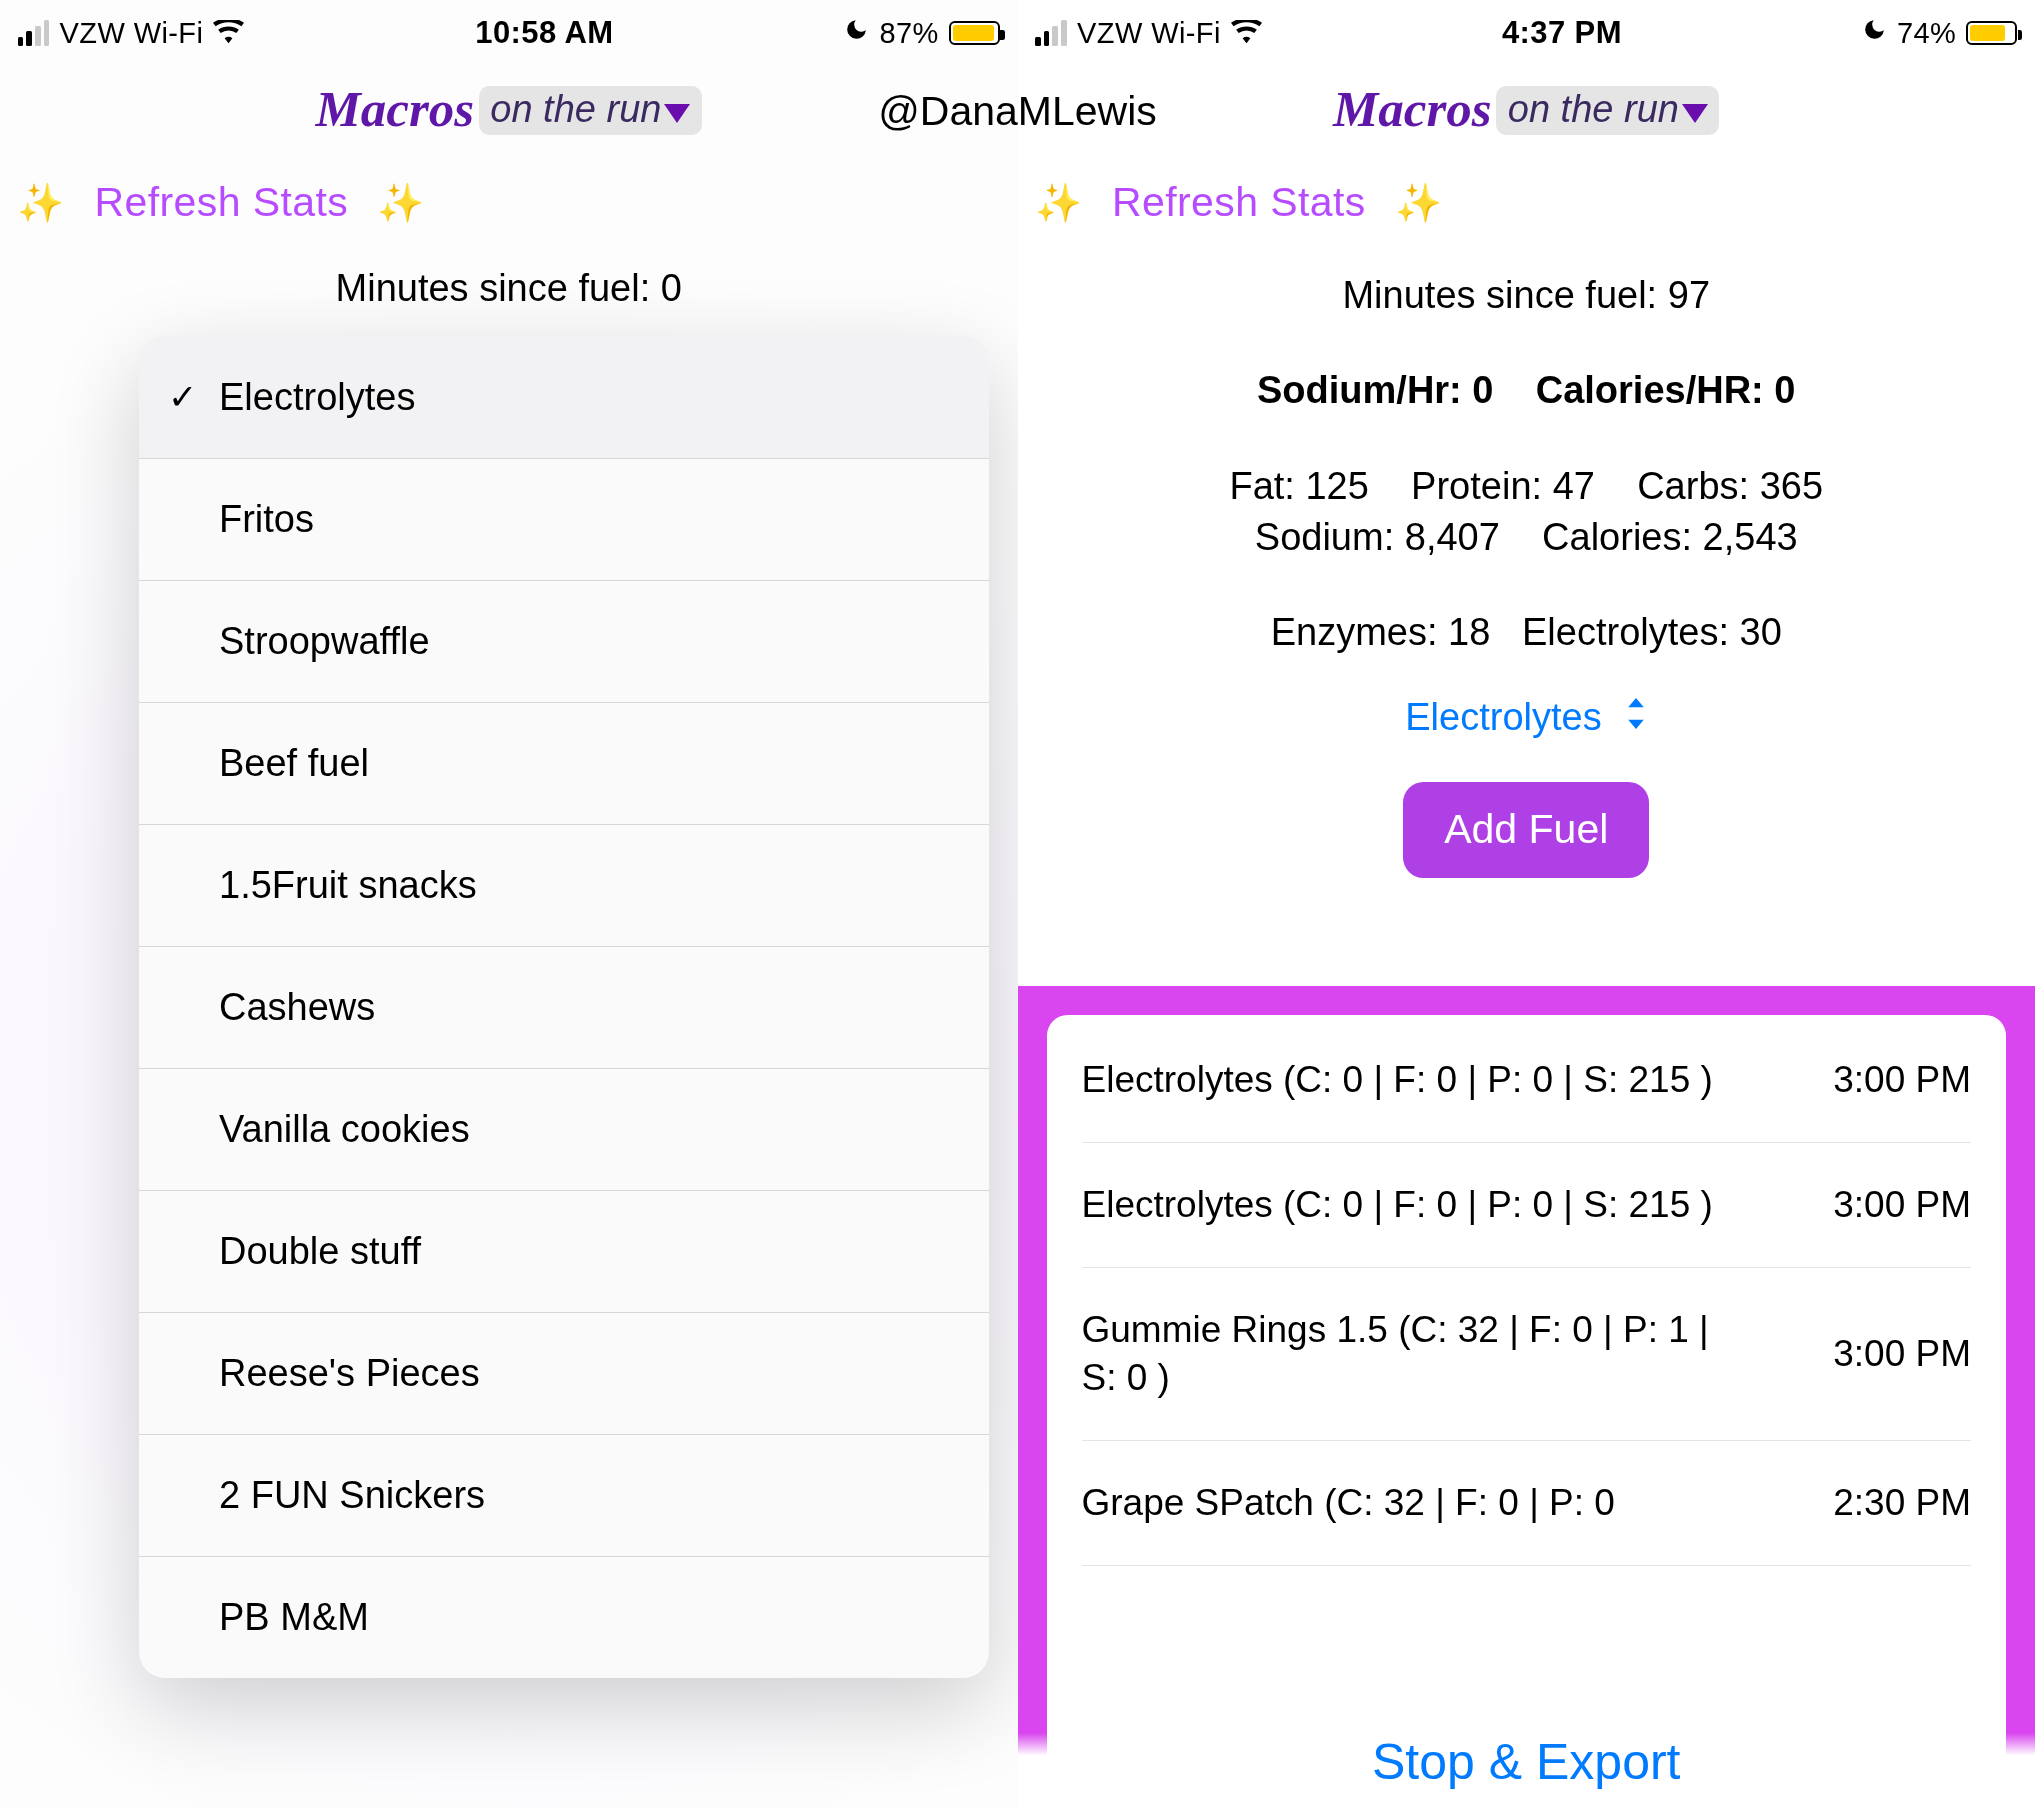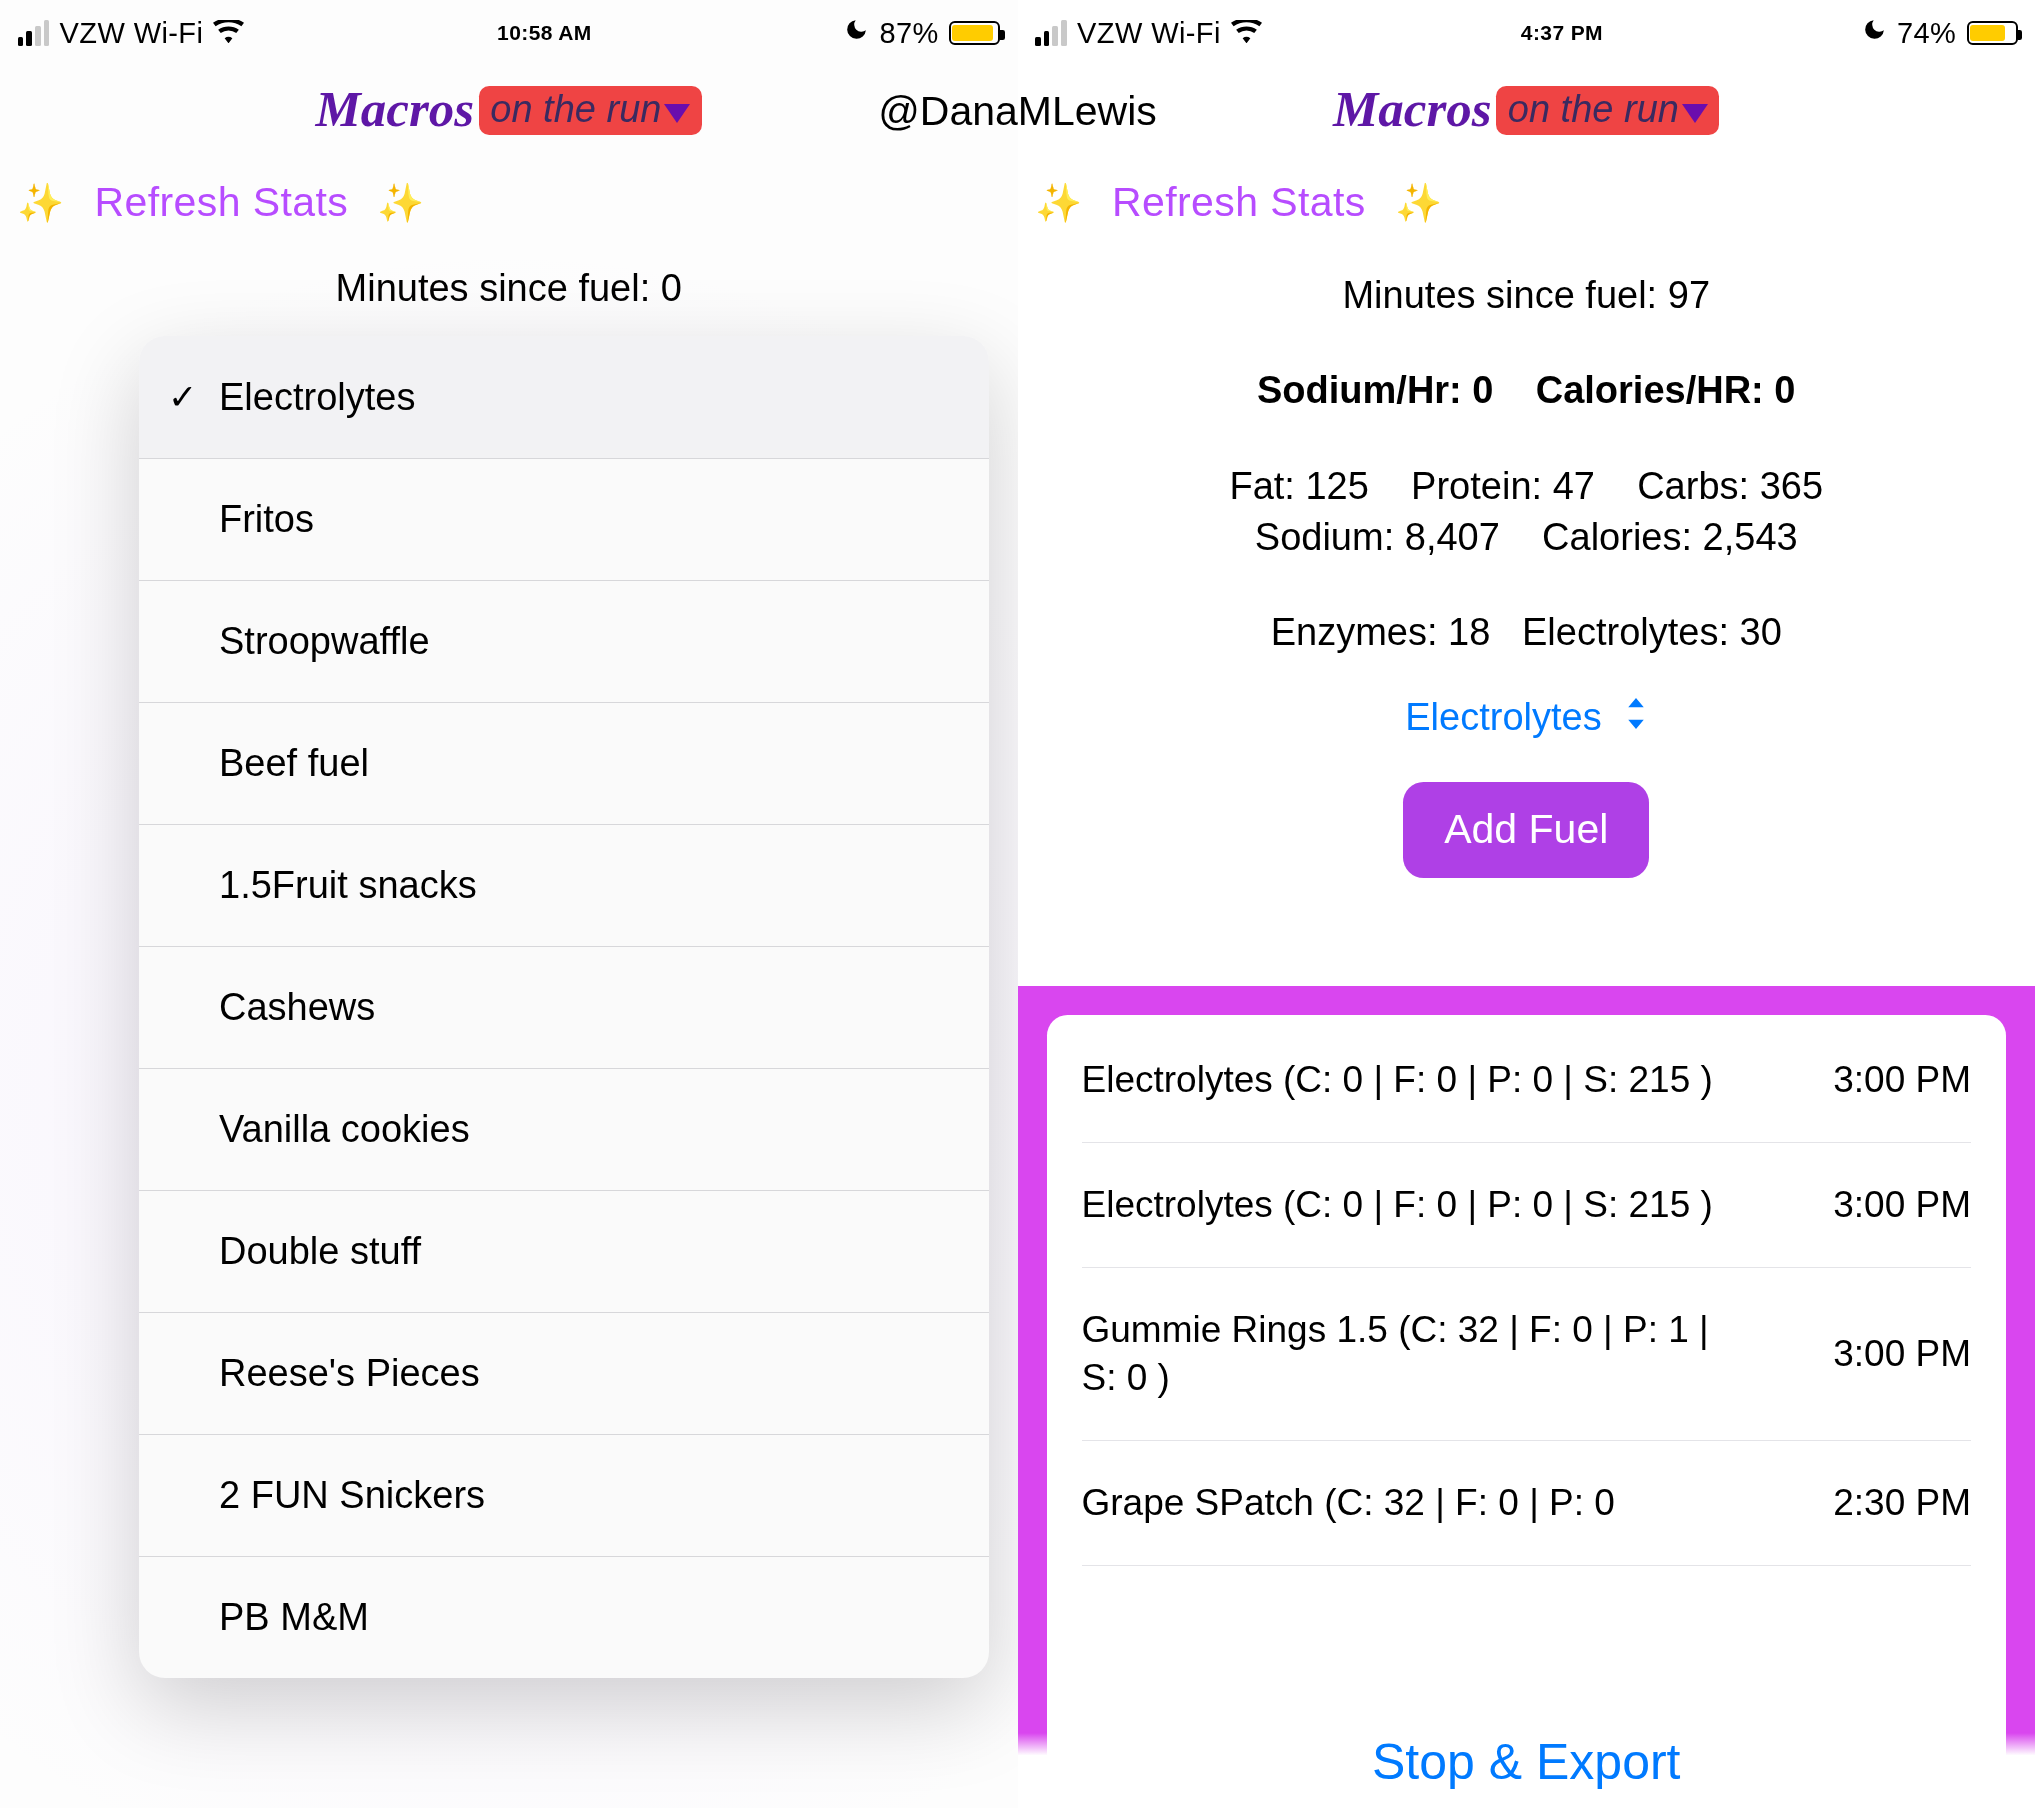--- a/index.html
+++ b/index.html
@@ -33,21 +33,21 @@
     height: 66px;
     display: flex;
     align-items: center;
     justify-content: space-between;
     padding: 0 17.5px;
     font-size: 29px;
     font-weight: 400;
     letter-spacing: 0.4px;
   }
   .sb-left, .sb-right { display: flex; align-items: center; gap: 10.2px; }
-  .sb-center { font-weight: 600; font-size: 21px; }
+  .sb-center { font-weight: 600; font-size: 31px; }
   .sig-bars { display: inline-flex; align-items: flex-end; gap: 2.9px; }
   .sig-bars span { width: 5.8px; background:#000; border-radius:1.5px; }
   .sig-bars .b1{height:8.8px;} .sig-bars .b2{height:14.6px;}
   .sig-bars .b3{height:20.5px;background:#c9c9c9;} .sig-bars .b4{height:26px;background:#c9c9c9;}
   .carrier { font-size:29px; letter-spacing:0.4px; }
   .wifi { font-size:31px; }
   .moon { font-size:28px; }
   .batt-pct { font-size:29px; }
   .battery {
     width:51px;height:23.4px;border:2.2px solid #000;border-radius:5.8px;
@@ -68,21 +68,21 @@
     padding-top:13px;
     font-size:51px;
     font-weight:700;
   }
   .brand-a{ color:#5e17a6; font-style:italic; font-family:Georgia,serif; font-weight:700; }
   .brand-tag{
     display:inline-block;
     font-style:italic;
     font-weight:400;
     font-size:38px;
-    background:#ef4444;
+    background:#e5e5e5;
     border-radius:10.2px;
     padding:1.5px 11.7px 4.4px 11.7px;
     color:#3a2a60;
     position:relative;
     margin-left:4.4px;
     vertical-align:4.4px;
   }
   .brand-tag .tri{
     display:inline-block;width:0;height:0;
     border-left:13px solid transparent;border-right:13px solid transparent;

